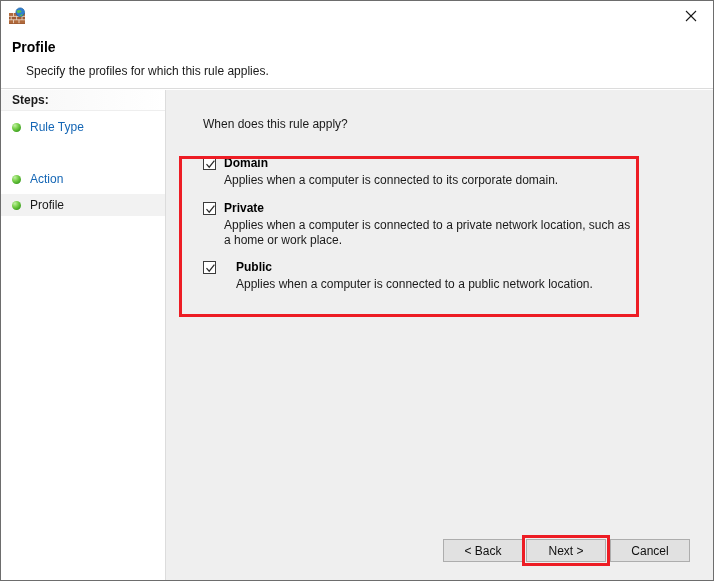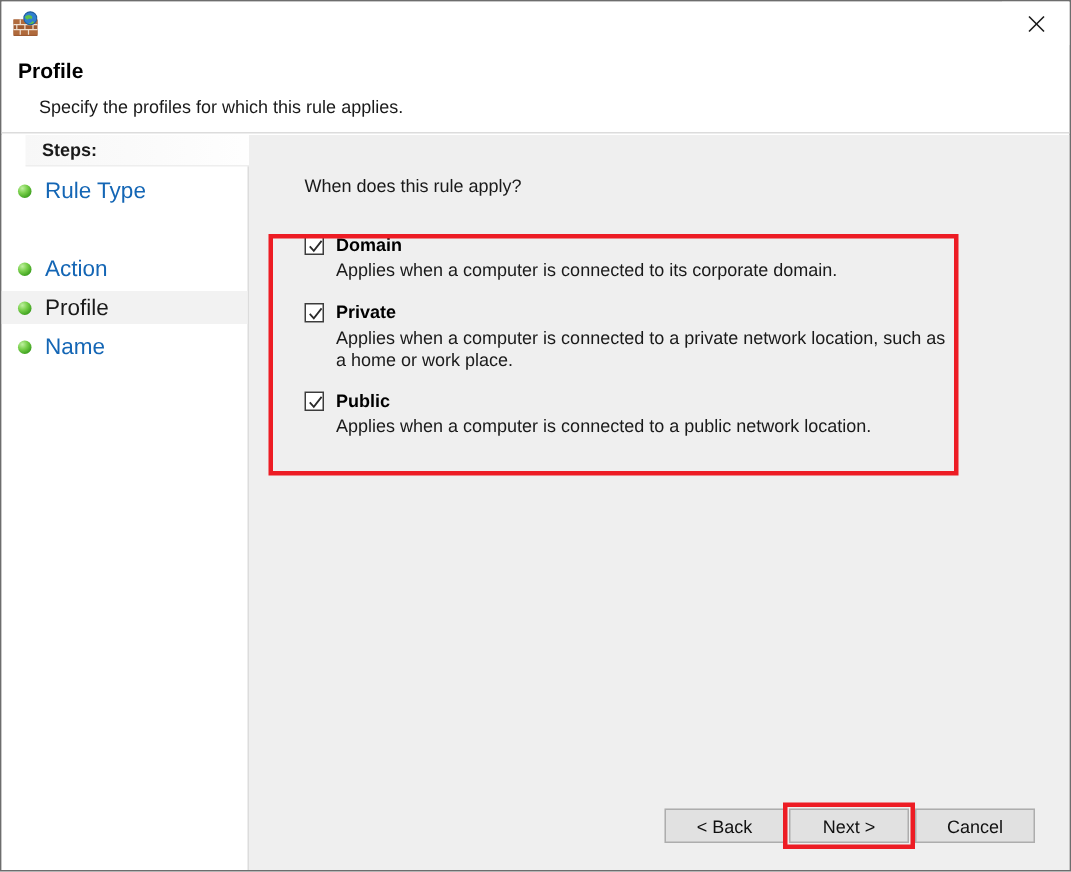--- a/index.html
+++ b/index.html
@@ -101,21 +101,21 @@
     position: absolute;
     left: 0; top: 0;
     width: 165px;
     height: 490px;
     background: #ffffff;
     border-right: 1px solid #dcdcdc;
     box-sizing: border-box;
   }
   #steps-header {
     position: absolute;
-    left: 16px; top: 0;
+    left: 0; top: 0;
     width: 164px;
     height: 21px;
     background: linear-gradient(to right, #f7f7f7 0%, #fbfbfb 55%, #ffffff 100%);
     border-bottom: 1px solid #eeeeee;
     box-sizing: border-box;
   }
   #steps-header span {
     position: absolute;
     left: 11px; top: 3px;
     font-size: 12px;
@@ -136,21 +136,21 @@
   .step-bullet {
     width: 9px;
     height: 9px;
     margin-left: 11px;
     margin-right: 9px;
     flex: 0 0 auto;
     border-radius: 50%;
     background: radial-gradient(circle at 32% 28%, #bff0a0 0%, #78cf4a 38%, #3a9e1c 78%, #2d7d15 100%);
   }
   .step-label {
-    font-size: 15px;
+    font-size: 12px;
     color: #1466b5;
     white-space: nowrap;
   }
   .step-item.current .step-label {
     color: #1a1a1a;
   }
 
   
   #content {
     position: absolute;
@@ -200,21 +200,21 @@
   .option-desc {
     margin-left: 45px;
     margin-top: 3px;
     font-size: 12px;
     color: #1a1a1a;
     line-height: 15px;
     max-width: 407px;
   }
   #opt-domain  { margin-top: 0px; }
   #opt-private { margin-top: 13px; }
-  #opt-public  { margin-top: 12px; }
+  #opt-public  { margin-top: 12px; padding-left: 12px; }
 
   
   #annot-options {
     position: absolute;
     left: 178px; top: 155px;
     width: 460px;
     height: 161px;
     box-sizing: border-box;
     border: 3px solid #ed1c24;
     pointer-events: none;
@@ -305,24 +305,20 @@
         <span class="step-label">Rule Type</span>
       </div>
       <div class="step-item" style="top:78px;">
         <span class="step-bullet"></span>
         <span class="step-label">Action</span>
       </div>
       <div class="step-item current" style="top:104px;">
         <span class="step-bullet"></span>
         <span class="step-label">Profile</span>
       </div>
-      <div class="step-item" style="top:130px;">
-        <span class="step-bullet"></span>
-        <span class="step-label">Name</span>
-      </div>
     </div>
 
     <div id="content">
       <div id="question">When does this rule apply?</div>
 
       <div id="options">
 
         <div class="option-row" id="opt-domain">
           <div class="option-head">
             <span class="chk">

